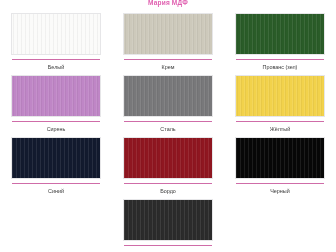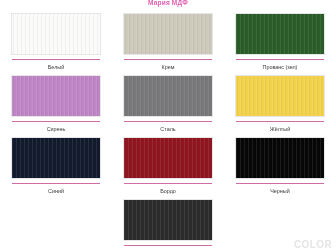--- a/index.html
+++ b/index.html
@@ -188,15 +188,14 @@
     <div class="swatch-cell">
       <div class="swatch-chip" style="background: rgb(43, 43, 43); border-color: rgb(230, 230, 232);"></div>
       <div class="swatch-rule" style="background: rgb(207, 108, 168);"></div>
       <div class="swatch-label" style="color: rgb(58, 58, 58);"></div>
     </div>
 
     <div class="swatch-cell empty"></div>
 
   </div>
 
-  <div class="watermark">COLOR</div>
 
 </div>
 
 </body></html>

